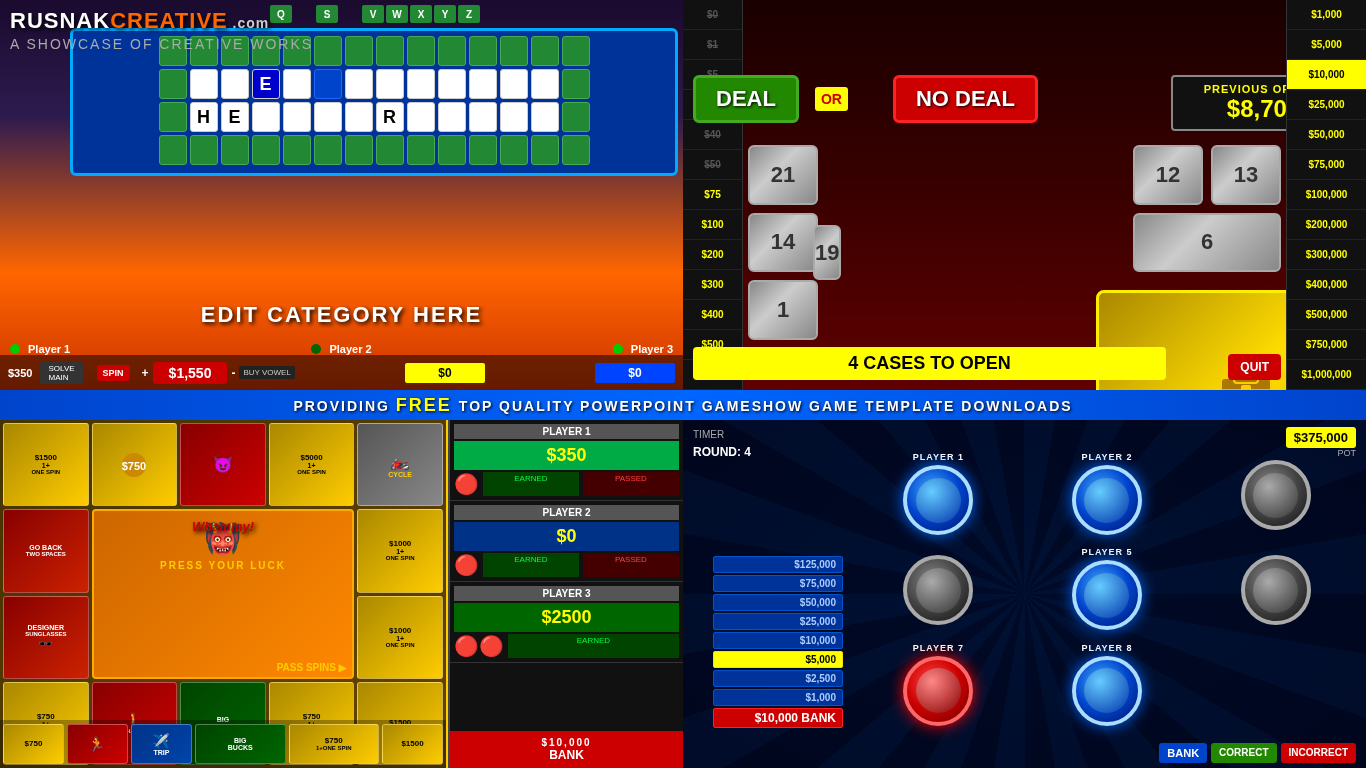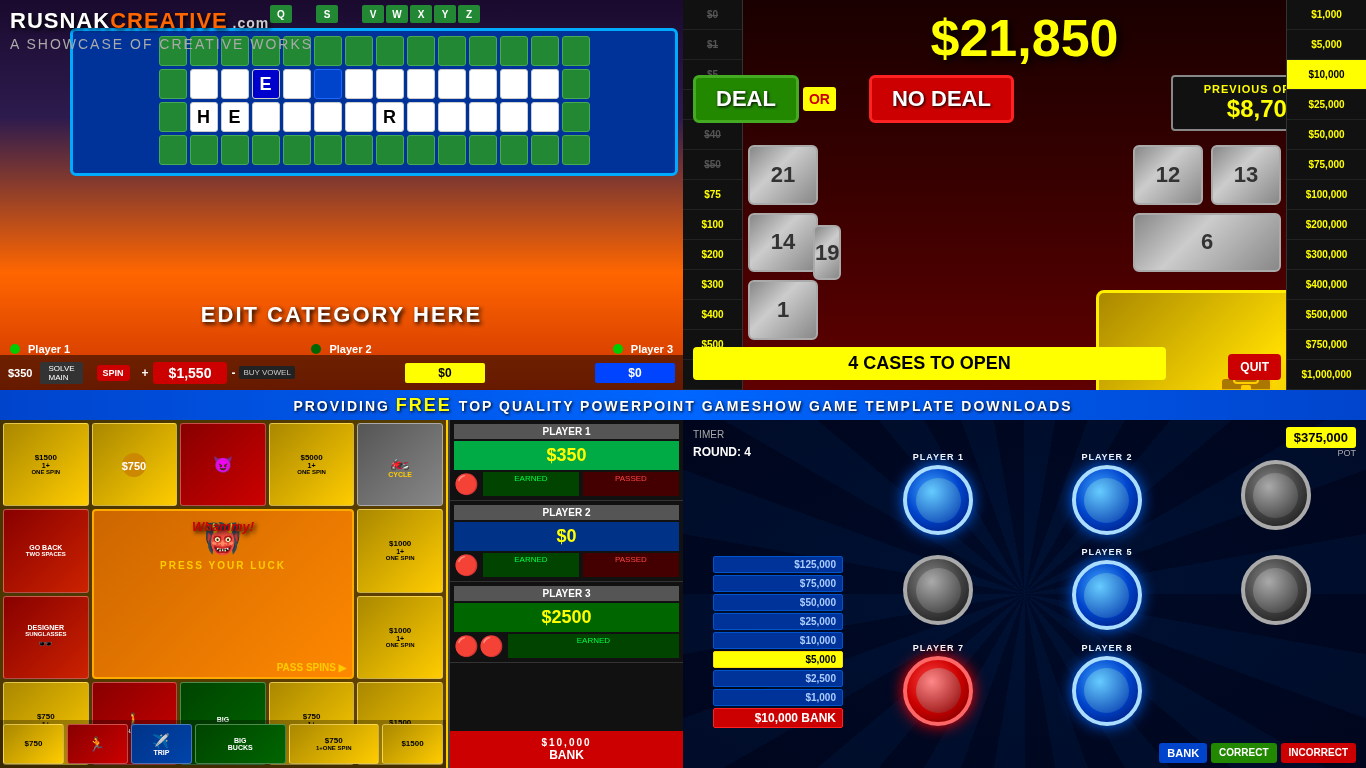--- a/index.html
+++ b/index.html
@@ -228,21 +228,21 @@
       text-shadow: 3px 3px 8px #000;
     }
 
     .deal-buttons {
       position: absolute;
       top: 75px;
       left: 10px;
       right: 200px;
       display: flex;
       align-items: center;
-      gap: 4px;
+      gap: 16px;
     }
     .deal-btn {
       background: #228800;
       color: white;
       font-size: 22px;
       font-weight: 900;
       font-family: 'Arial Black', Arial, sans-serif;
       padding: 8px 20px;
       border-radius: 6px;
       border: 3px solid #44aa22;
@@ -773,21 +773,20 @@
       <div class="money-item crossed">$50</div>
       <div class="money-item">$75</div>
       <div class="money-item">$100</div>
       <div class="money-item">$200</div>
       <div class="money-item">$300</div>
       <div class="money-item">$400</div>
       <div class="money-item">$500</div>
       <div class="money-item">$750</div>
     </div>
 
-    <div class="deal-amount">$21,850</div>
 
     <div class="deal-buttons">
       <div class="deal-btn">DEAL</div>
       <div class="or-badge">OR</div>
       <div class="nodeal-btn">NO DEAL</div>
     </div>
 
     <div class="prev-offers">
       <div class="prev-offers-title">PREVIOUS OFFERS</div>
       <div class="prev-offers-amount">$8,700</div>

